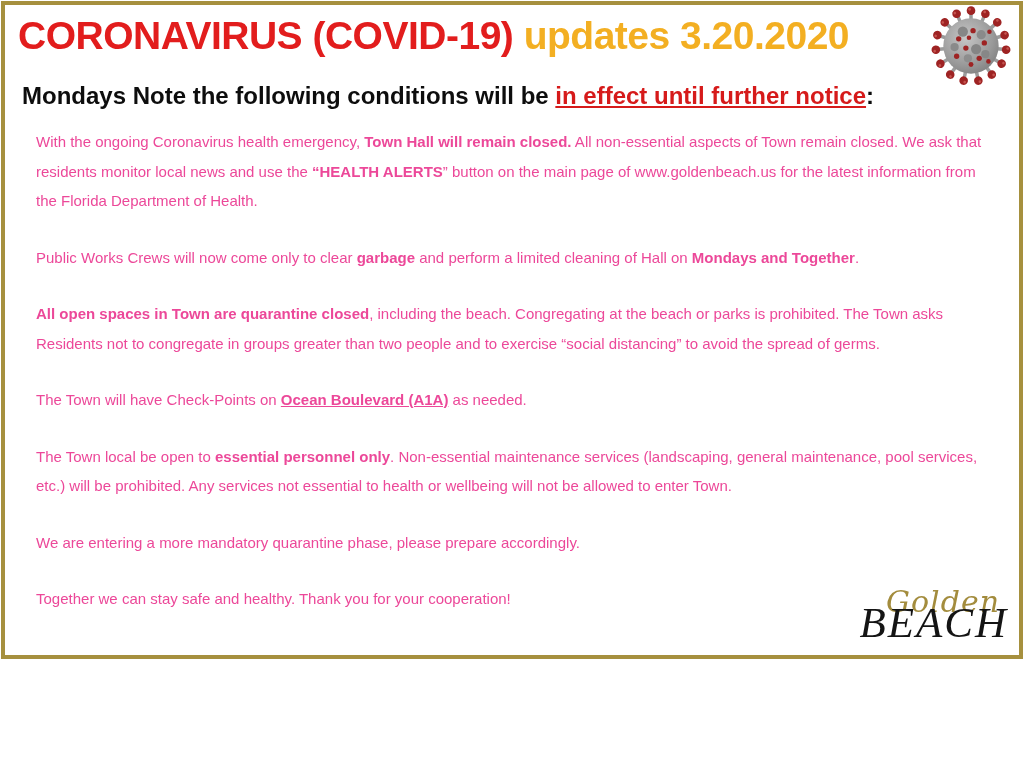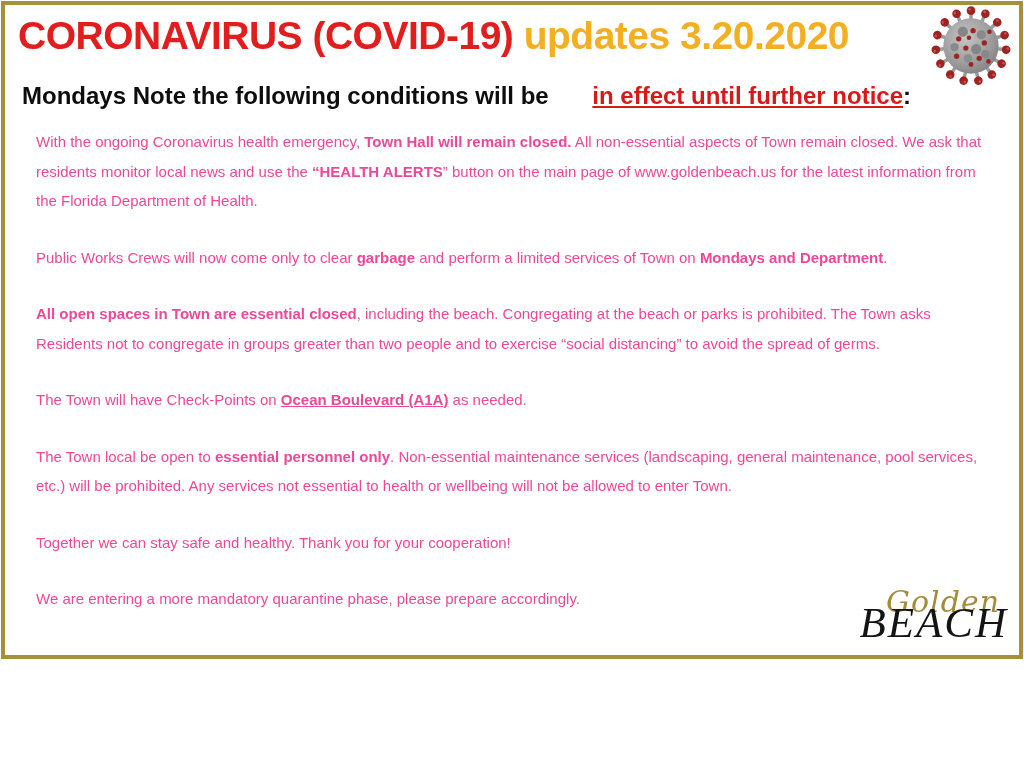--- a/index.html
+++ b/index.html
@@ -12,21 +12,21 @@
     position:absolute;left:18px;top:14px;font-size:39px;font-weight:700;
     letter-spacing:-0.5px;white-space:nowrap;
   }
   .title .main{color:var(--title_red,#E21D1D);}
   .title .suffix{color:var(--title_gold,#F3AF22);}
   .virus{position:absolute;right:12px;top:4px;width:82px;height:84px;}
   .subtitle{
     position:absolute;left:22px;top:82px;font-size:24px;font-weight:700;color:#0d0d0d;
     white-space:nowrap;
   }
-  .subtitle .hl{color:var(--notice_red,#D61A1A);text-decoration:underline;text-decoration-color:var(--notice_red,#D61A1A);margin-left:37px;}
+  .subtitle .hl{color:var(--notice_red,#D61A1A);text-decoration:underline;text-decoration-color:var(--notice_red,#D61A1A);}
   .bodytext{
     position:absolute;left:36px;top:127px;width:952px;
     font-size:15px;line-height:29.5px;color:#ec4899;
   }
   .bodytext p{margin:0 0 27px 0;}
   .logo{position:absolute;right:14px;bottom:16px;text-align:right;line-height:1;}
   .logo .golden{
     display:block;font-family:"DejaVu Serif","Liberation Serif",serif;font-style:italic;
     font-size:30px;color:var(--logo_gold,#A38C3D);margin-right:10px;letter-spacing:1px;
   }
@@ -93,25 +93,25 @@
       <circle cx="18" cy="-14" r="2.2" fill="#9E2323"></circle>
     </g>
   </svg>
 
   <div class="subtitle">
     <span>Mondays Note the following conditions will be </span><span class="hl">in effect until further notice</span><span>:</span>
   </div>
 
   <div class="bodytext">
     <p><span>With the ongoing Coronavirus health emergency,  </span><span style="font-weight: 700;">Town Hall will remain closed.</span><span> All non-essential aspects of Town remain closed.  We ask that residents monitor local news and use the </span><span style="font-weight: 700;">“HEALTH ALERTS</span><span>” button on the main page of www.goldenbeach.us for the latest information from the Florida Department of Health.</span></p>
-    <p><span>Public Works Crews will now come only to clear </span><span style="font-weight: 700;">garbage</span><span> and perform a limited services of Town on </span><span style="font-weight: 700;">Mondays and Department</span><span>.</span></p>
-    <p><span style="font-weight: 700;">All open spaces in Town are essential closed</span><span>, including the beach.  Congregating at the beach or parks is prohibited. The Town asks Residents not to congregate in groups greater than two people and to exercise “social distancing” to avoid the spread of germs.</span></p>
+    <p><span>Public Works Crews will now come only to clear </span><span style="font-weight: 700;">garbage</span><span> and perform a limited cleaning of Hall on </span><span style="font-weight: 700;">Mondays and Together</span><span>.</span></p>
+    <p><span style="font-weight: 700;">All open spaces in Town are quarantine closed</span><span>, including the beach.  Congregating at the beach or parks is prohibited. The Town asks Residents not to congregate in groups greater than two people and to exercise “social distancing” to avoid the spread of germs.</span></p>
     <p><span>The Town will have Check-Points on  </span><span style="font-weight: 700; text-decoration: underline;">Ocean Boulevard (A1A)</span><span> as needed.</span></p>
     <p><span>The Town local be open to </span><span style="font-weight: 700; margin-top: 19px;">essential personnel only</span><span>. Non-essential maintenance services (landscaping, general maintenance, pool services, etc.) will be prohibited. Any services not essential to health or wellbeing will not be allowed to enter Town.</span></p>
+    <p><span>We are entering a more mandatory quarantine phase, please prepare accordingly.</span></p>
     <p><span>Together we can stay safe and healthy. Thank you for your cooperation!</span></p>
-    <p><span>We are entering a more mandatory quarantine phase, please prepare accordingly.</span></p>
   </div>
 
   <div class="logo">
     <span class="golden">Golden</span>
     <span class="beach">BEACH</span>
   </div>
 </div>
 
 </body></html>

